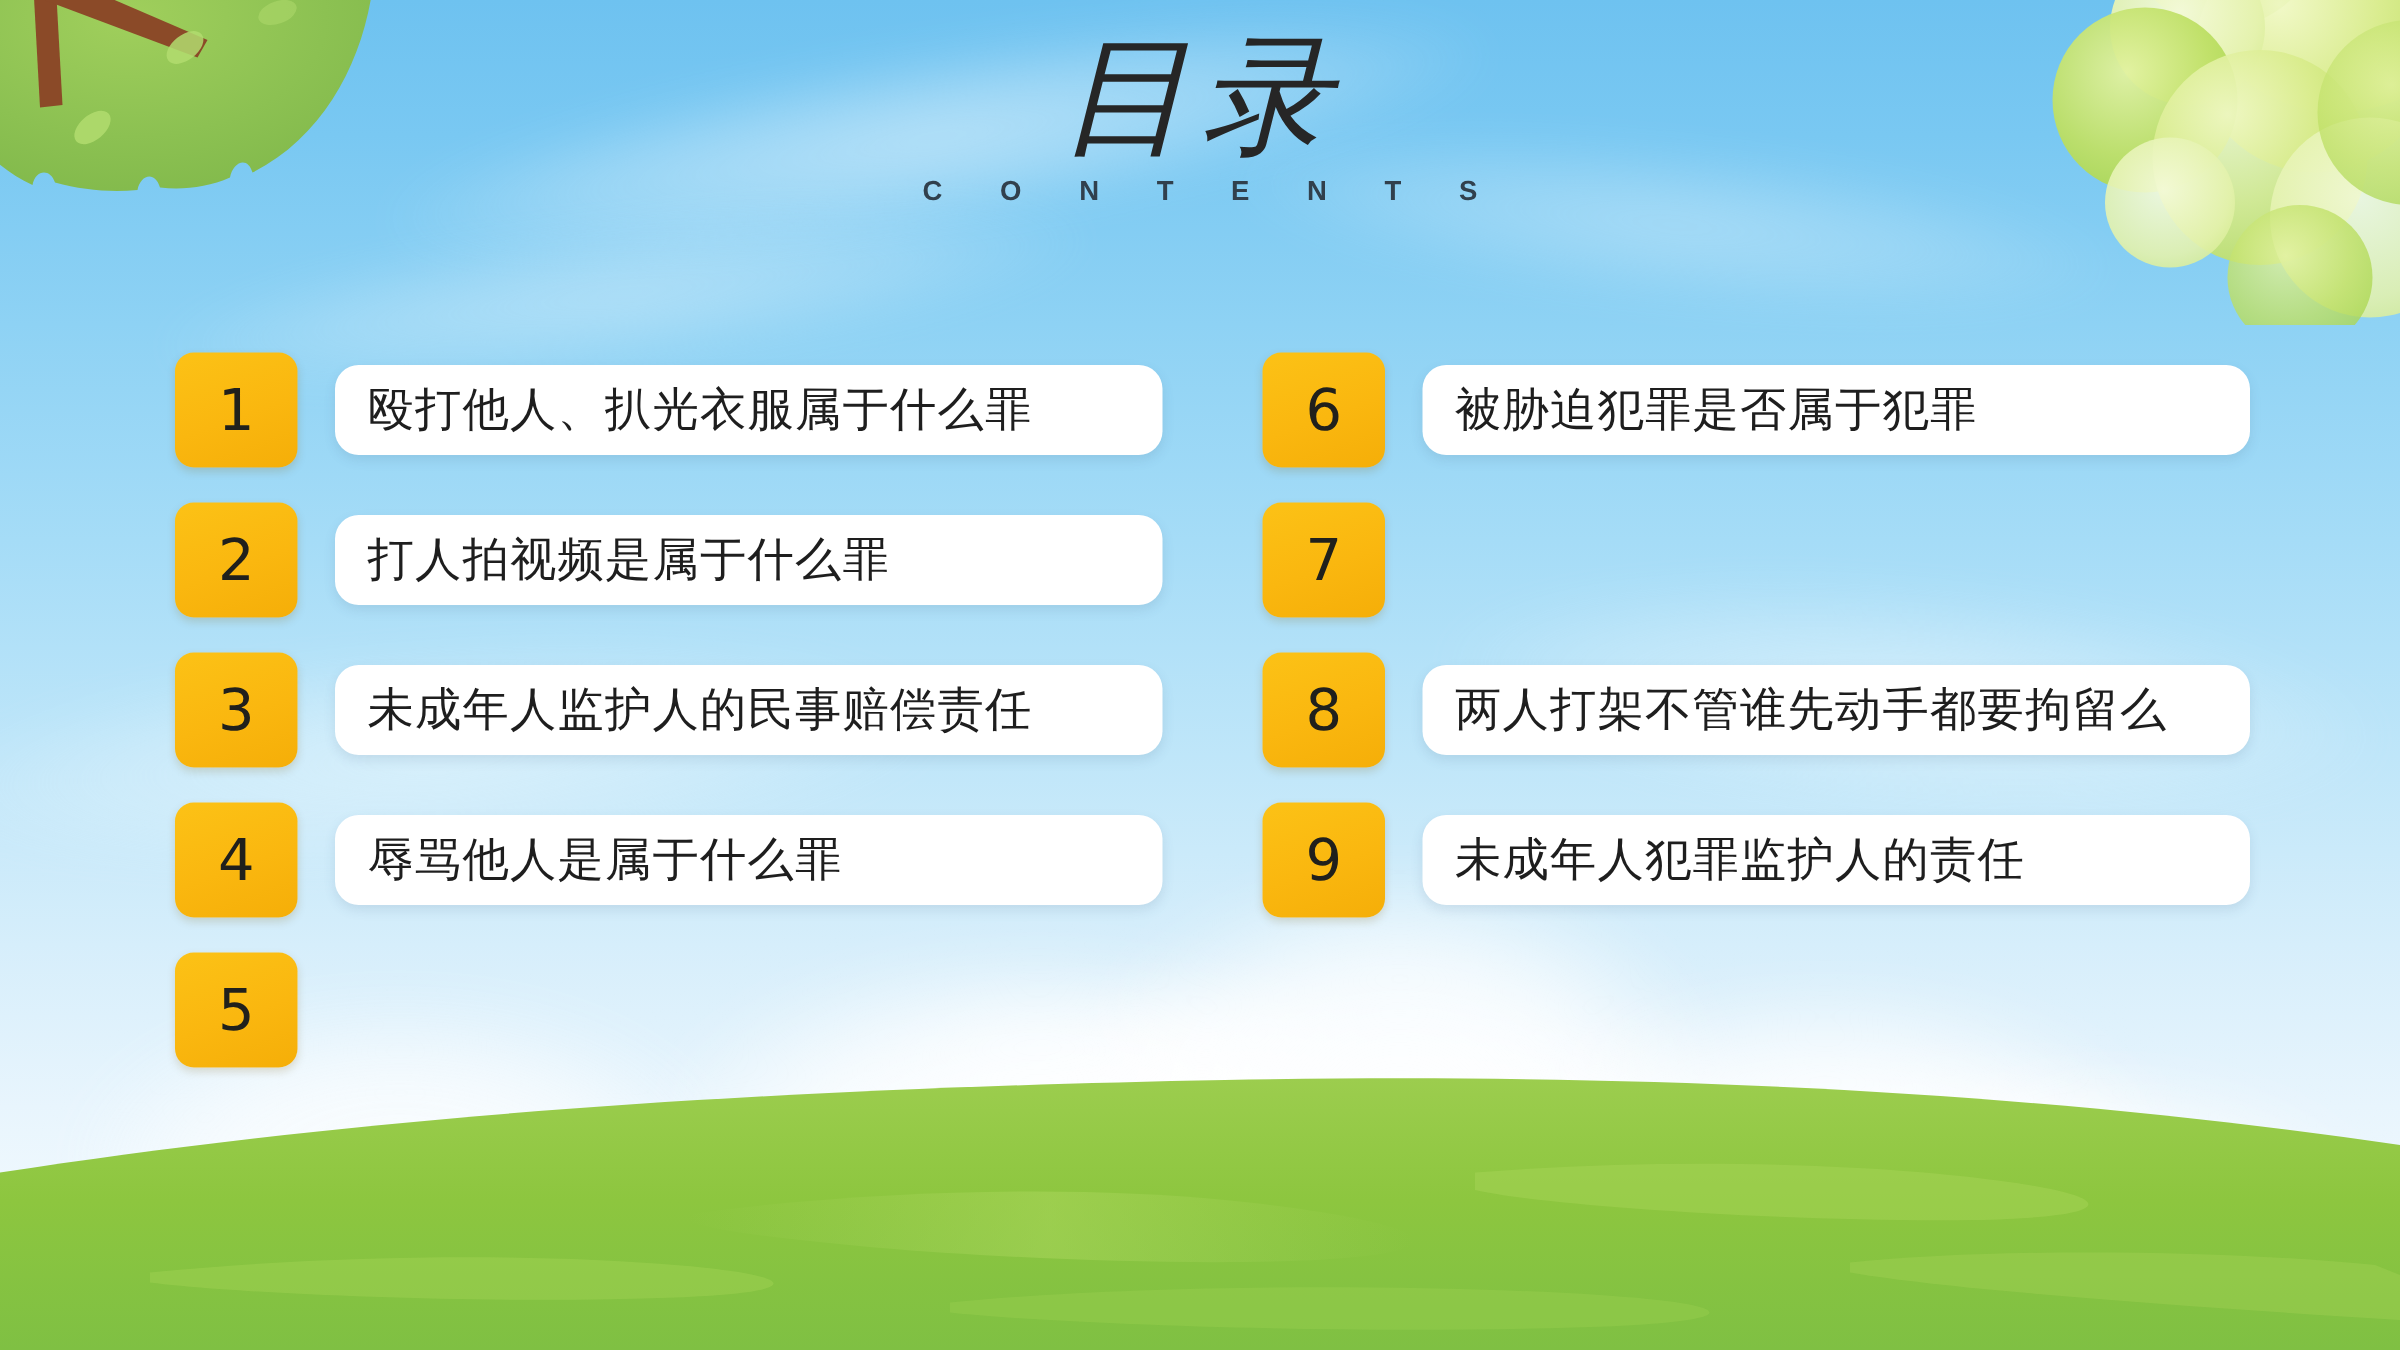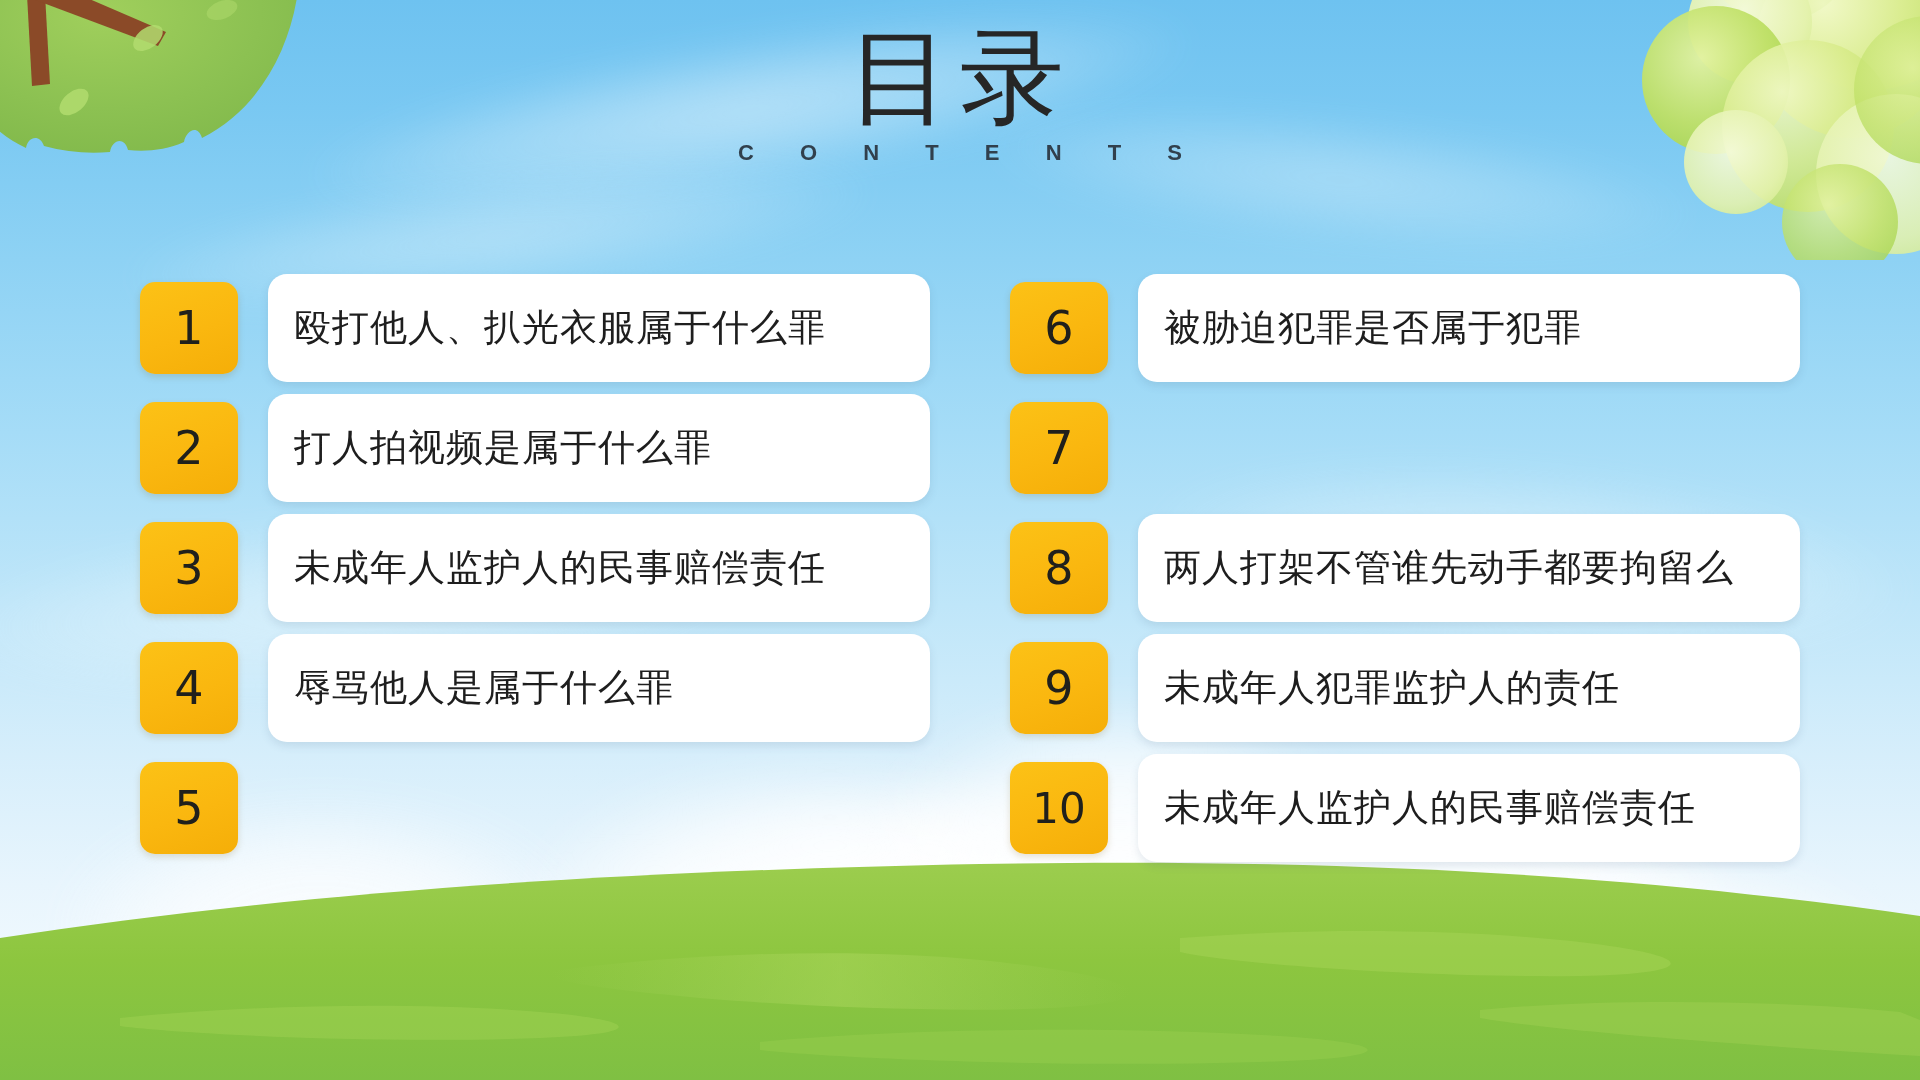--- a/index.html
+++ b/index.html
@@ -79,20 +79,21 @@
     text-align: center;
   }
   .title-cn {
     font-size: 104px;
     line-height: 1.06;
     color: #262626;
     font-weight: 400;
     letter-spacing: 8px;
     font-family: "DejaVu Sans", "Liberation Sans", sans-serif;
     margin: 0;
+    font-style: italic;
   }
   .title-en {
     margin-top: 8px;
     font-size: 22px;
     color: #31404d;
     letter-spacing: 20px;
     text-indent: 20px;
     font-weight: 700;
   }
 
@@ -125,21 +126,21 @@
     color: #20201c;
     font-size: 46px;
     font-weight: 400;
     font-family: "DejaVu Sans", "Liberation Sans", sans-serif;
     letter-spacing: 0;
   }
   .badge.wide { font-size: 42px; }
   .card {
     flex: 1 1 auto;
     margin-left: 30px;
-    height: 108px;
+    height: 72px;
     background: #ffffff;
     border-radius: 19px;
     box-shadow: 0 4px 9px rgba(60,90,120,.13);
     display: flex;
     align-items: center;
     padding: 16px 26px;
     box-sizing: border-box;
   }
   .card-text {
     font-size: 37px;
@@ -297,21 +298,15 @@
     <div class="entry">
       <div class="badge">9</div>
       <div class="card">
         <span class="card-text">未成年人犯罪监护人的责任</span>
       </div>
     </div>
 
     <div class="entry">
       <div class="badge">5</div>
     </div>
-    <div class="entry">
-      <div class="badge wide">10</div>
-      <div class="card">
-        <span class="card-text">未成年人监护人的民事赔偿责任</span>
-      </div>
-    </div>
 
   </div>
 </div>
 
 </body></html>

